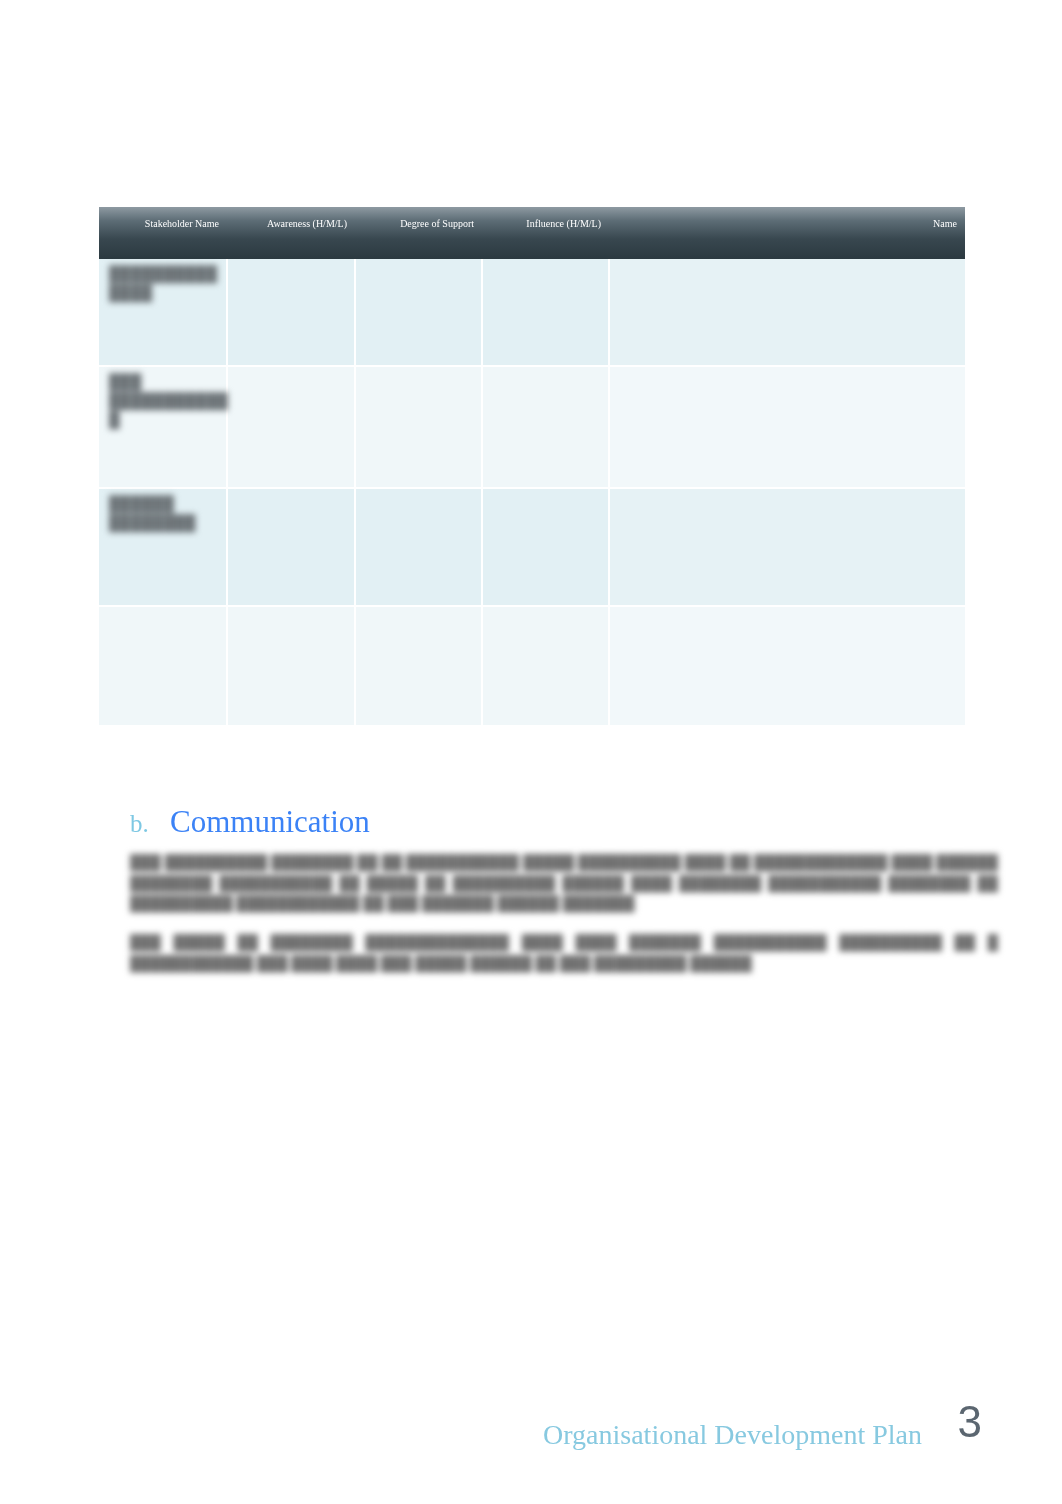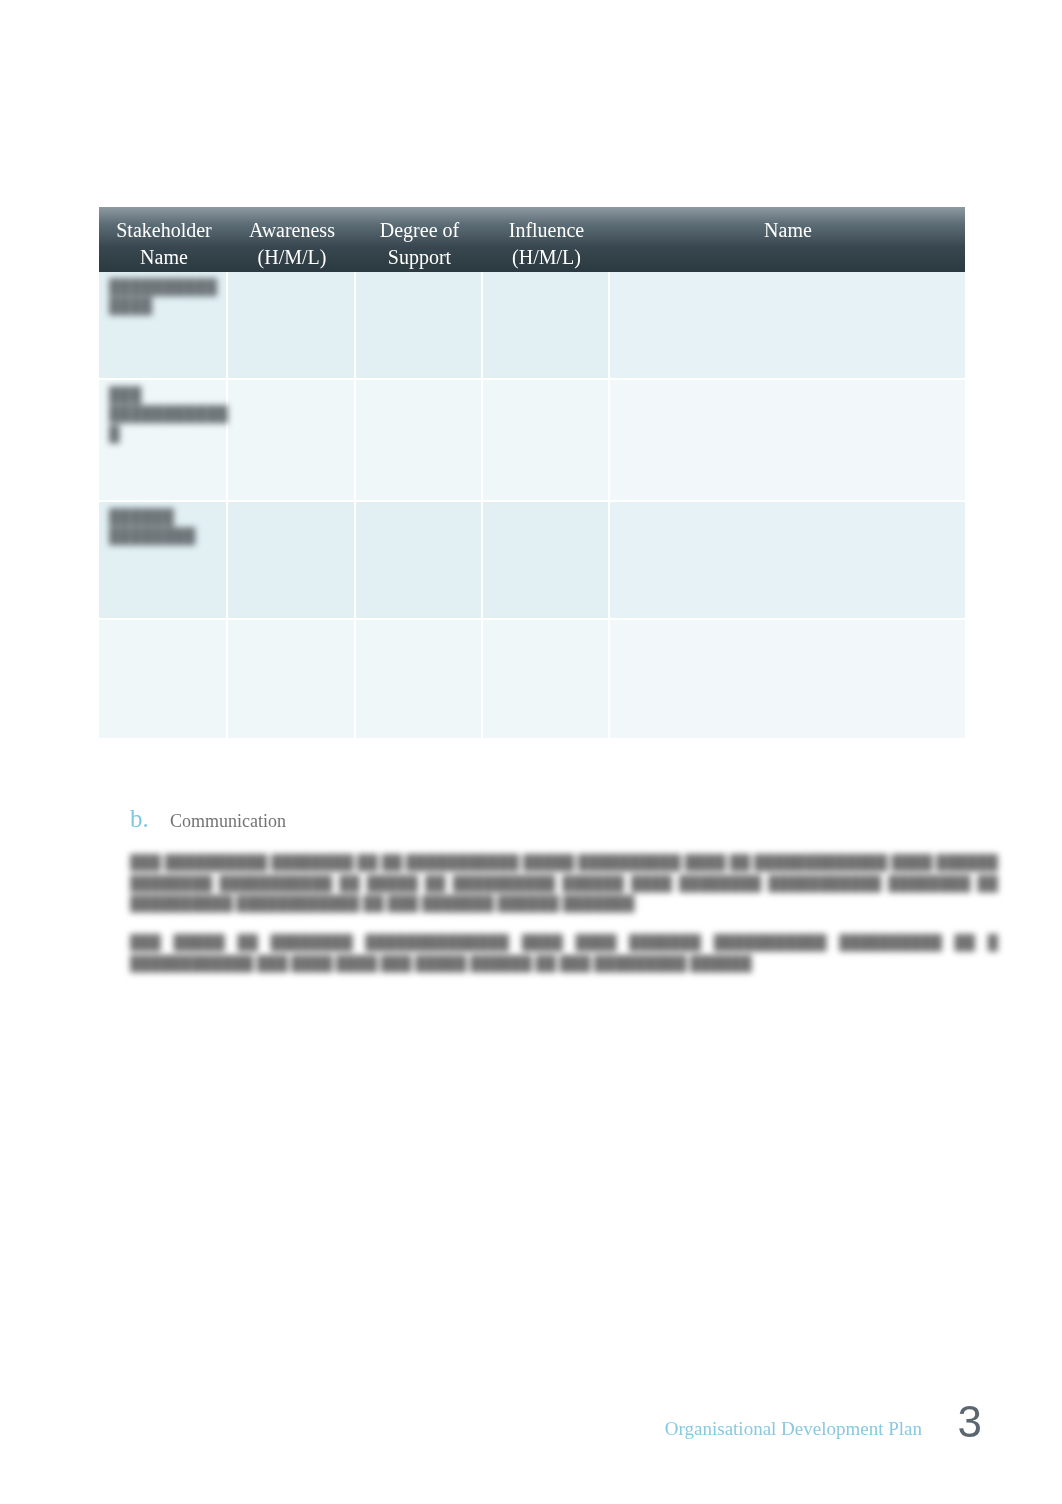--- a/index.html
+++ b/index.html
@@ -38,25 +38,25 @@
   table.stakeholder-table col.c-name    { width: 128px; }
   table.stakeholder-table col.c-aware   { width: 128px; }
   table.stakeholder-table col.c-degree  { width: 127px; }
   table.stakeholder-table col.c-infl    { width: 127px; }
   table.stakeholder-table col.c-plan    { width: 356px; }
 
   thead th {
     background: linear-gradient(to bottom, #8e9aa2 0%, #5d6d76 26%, #38474f 62%, #2b3940 100%);
     color: #ffffff;
     font-weight: normal;
-    font-size: 20px;
+    font-size: 10px;
     line-height: 1.33;
-    text-align: center;
+    text-align: right;
     vertical-align: top;
-    padding: 10px 8px 2px 10px;
+    padding: 10px 8px 11px 10px;
     height: 31px;
     border: none;
     font-family: "Liberation Serif", "DejaVu Serif", serif;
   }
   thead th:first-child { padding-left: 10px; }
 
   tbody td {
     vertical-align: top;
     padding: 6px 8px 6px 10px;
     font-size: 15px;
@@ -102,22 +102,22 @@
     gap: 0;
   }
   .section-marker {
     color: #7ec8e3;
     font-size: 25px;
     line-height: 1;
     width: 40px;
     display: inline-block;
   }
   .section-title {
-    color: #737373;
-    font-size: 18px;
+    color: #3b82f6;
+    font-size: 31px;
     line-height: 1;
   }
 
   
   .body-para {
     position: absolute;
     left: 130px;
     width: 868px;
     color: #717171;
     font-size: 14.5px;
@@ -136,21 +136,21 @@
     left: 0;
     right: 0;
     top: 1418px;
     height: 60px;
   }
   .footer-title {
     position: absolute;
     right: 140px;
     top: 0;
     color: #87c9e0;
-    font-size: 19px;
+    font-size: 28px;
     line-height: 1.2;
     white-space: nowrap;
   }
   .footer-pagenum {
     position: absolute;
     right: 80px;
     top: -18px;
     color: #5b6670;
     font-size: 44px;
     line-height: 1;

